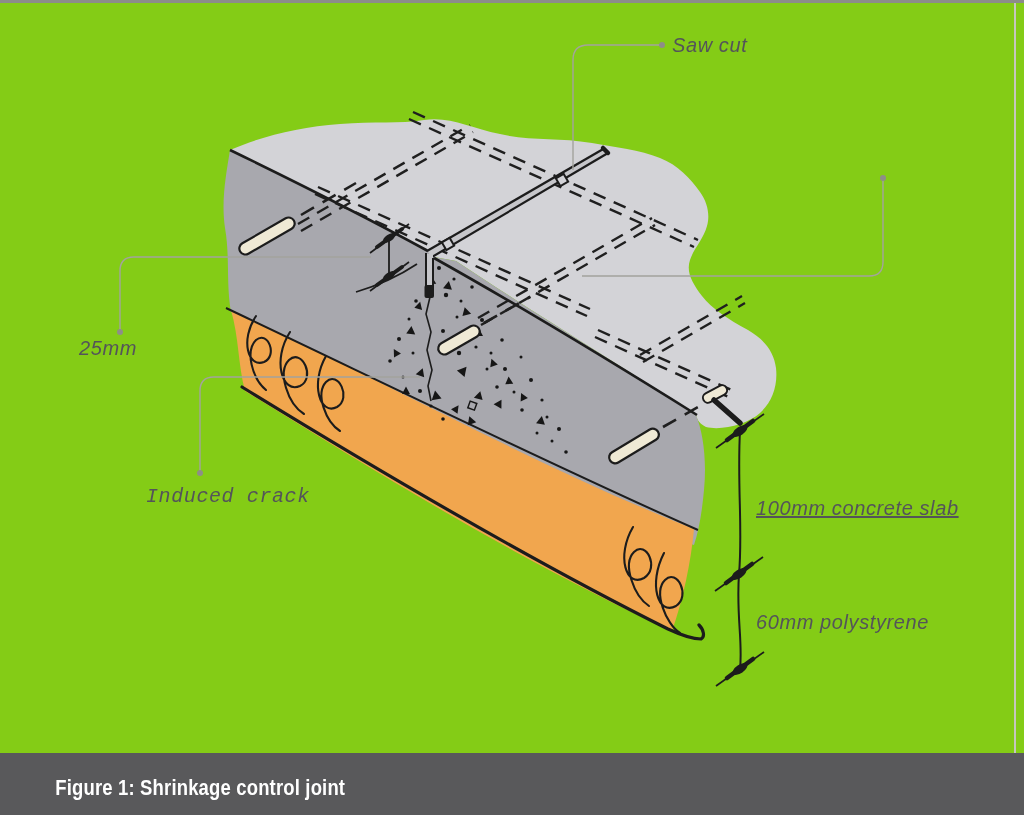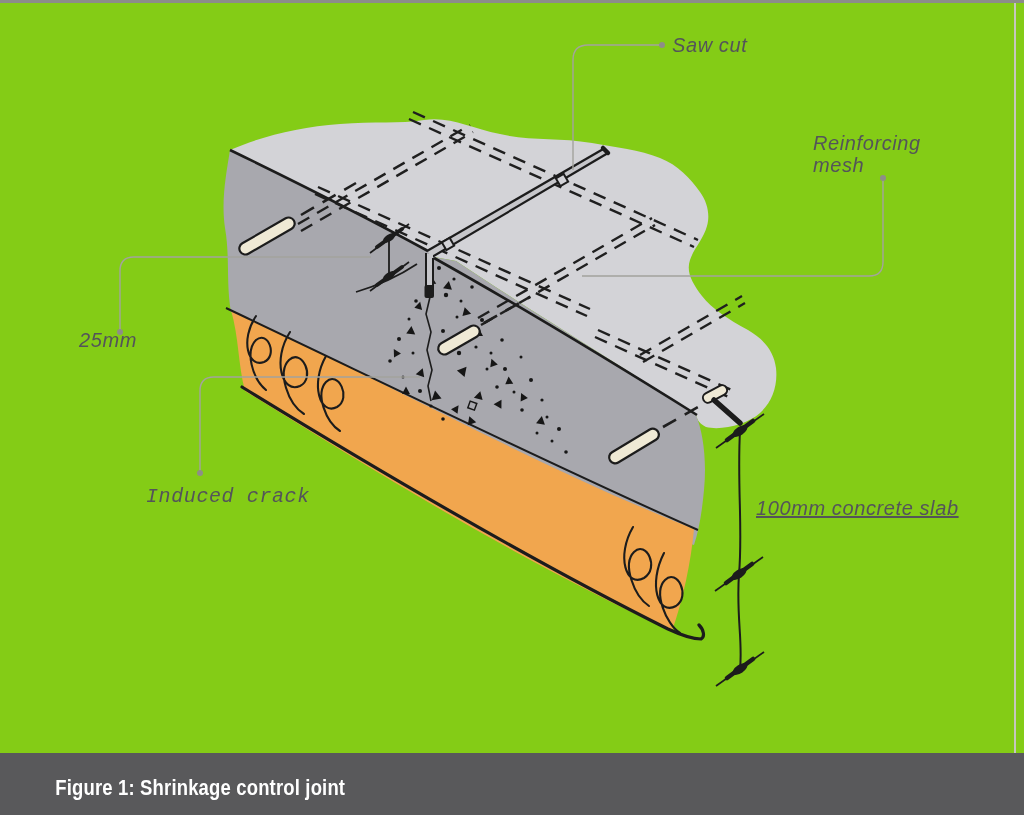--- a/index.html
+++ b/index.html
@@ -267,29 +267,26 @@
       <g>
         <path class="ink" stroke-width="1.7" d="M 716,686 L 764,652"></path>
         <path class="ink" stroke-width="4.5" stroke-linecap="round" d="M 727,678 L 753,659"></path>
         <ellipse cx="740" cy="669" rx="8.5" ry="4.2" transform="rotate(-34 740 669)" fill="#1c1c1c"></ellipse>
       </g>
     </g>
   </svg>
 
   <div class="diagram-label" style="left:672px;top:34px;">Saw cut</div>
 
-  <div class="diagram-label" style="left:813px;top:132px;">
-    <div>Reinforcing</div>
-    <div>mesh</div>
-  </div>
-
-  <div class="diagram-label" style="left:79px;top:329px;">25mm</div>
+
+  <div class="diagram-label" style="left:79px;top:337px;">25mm</div>
 
   <div class="diagram-label" style="left:146px;top:486px;font-family:Liberation Mono, monospace;">Induced crack</div>
 
   <div class="diagram-label" style="left:756px;top:497px;text-decoration:underline;">100mm concrete slab</div>
 
+  <div class="diagram-label" style="left:756px;top:611px;">60mm polystyrene</div>
 
   <div class="caption-bar">
     <span class="caption-text">Figure 1: Shrinkage control joint</span>
   </div>
 
 </div>
 
 </body></html>

